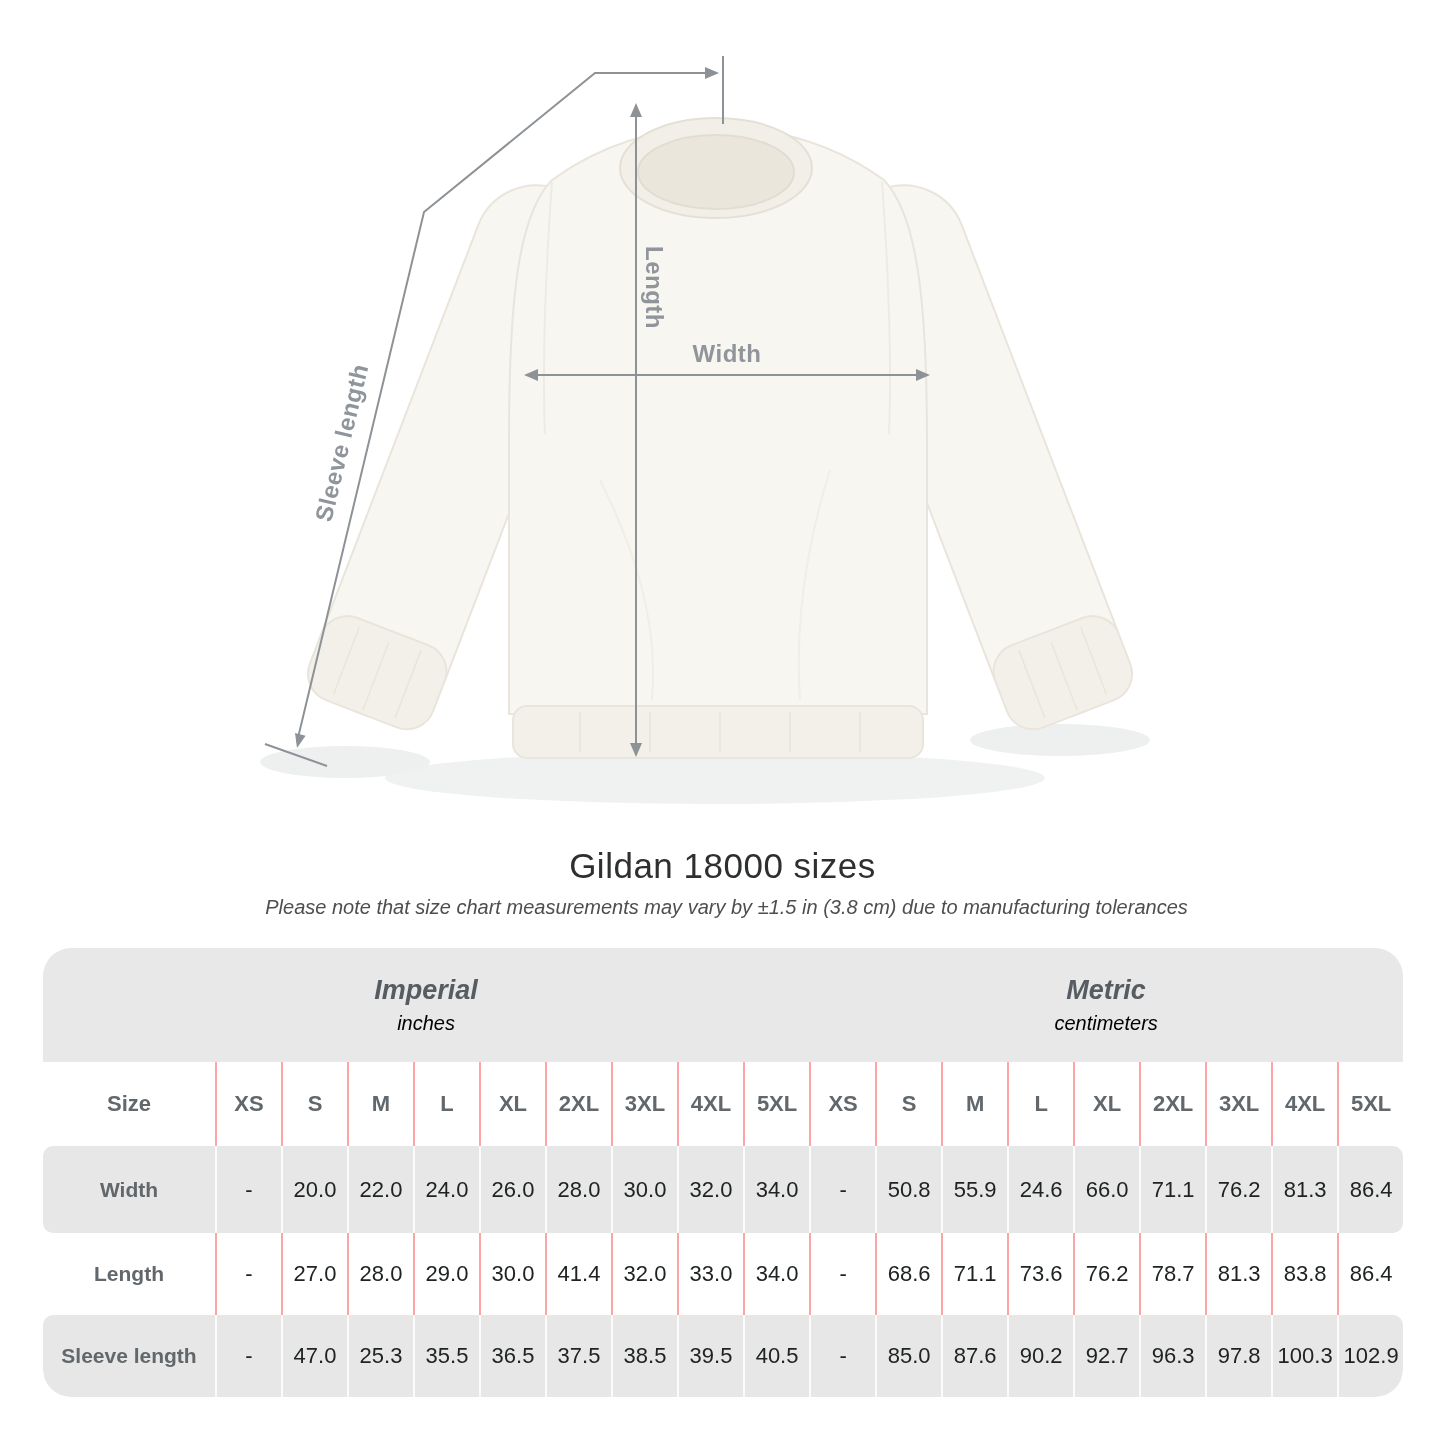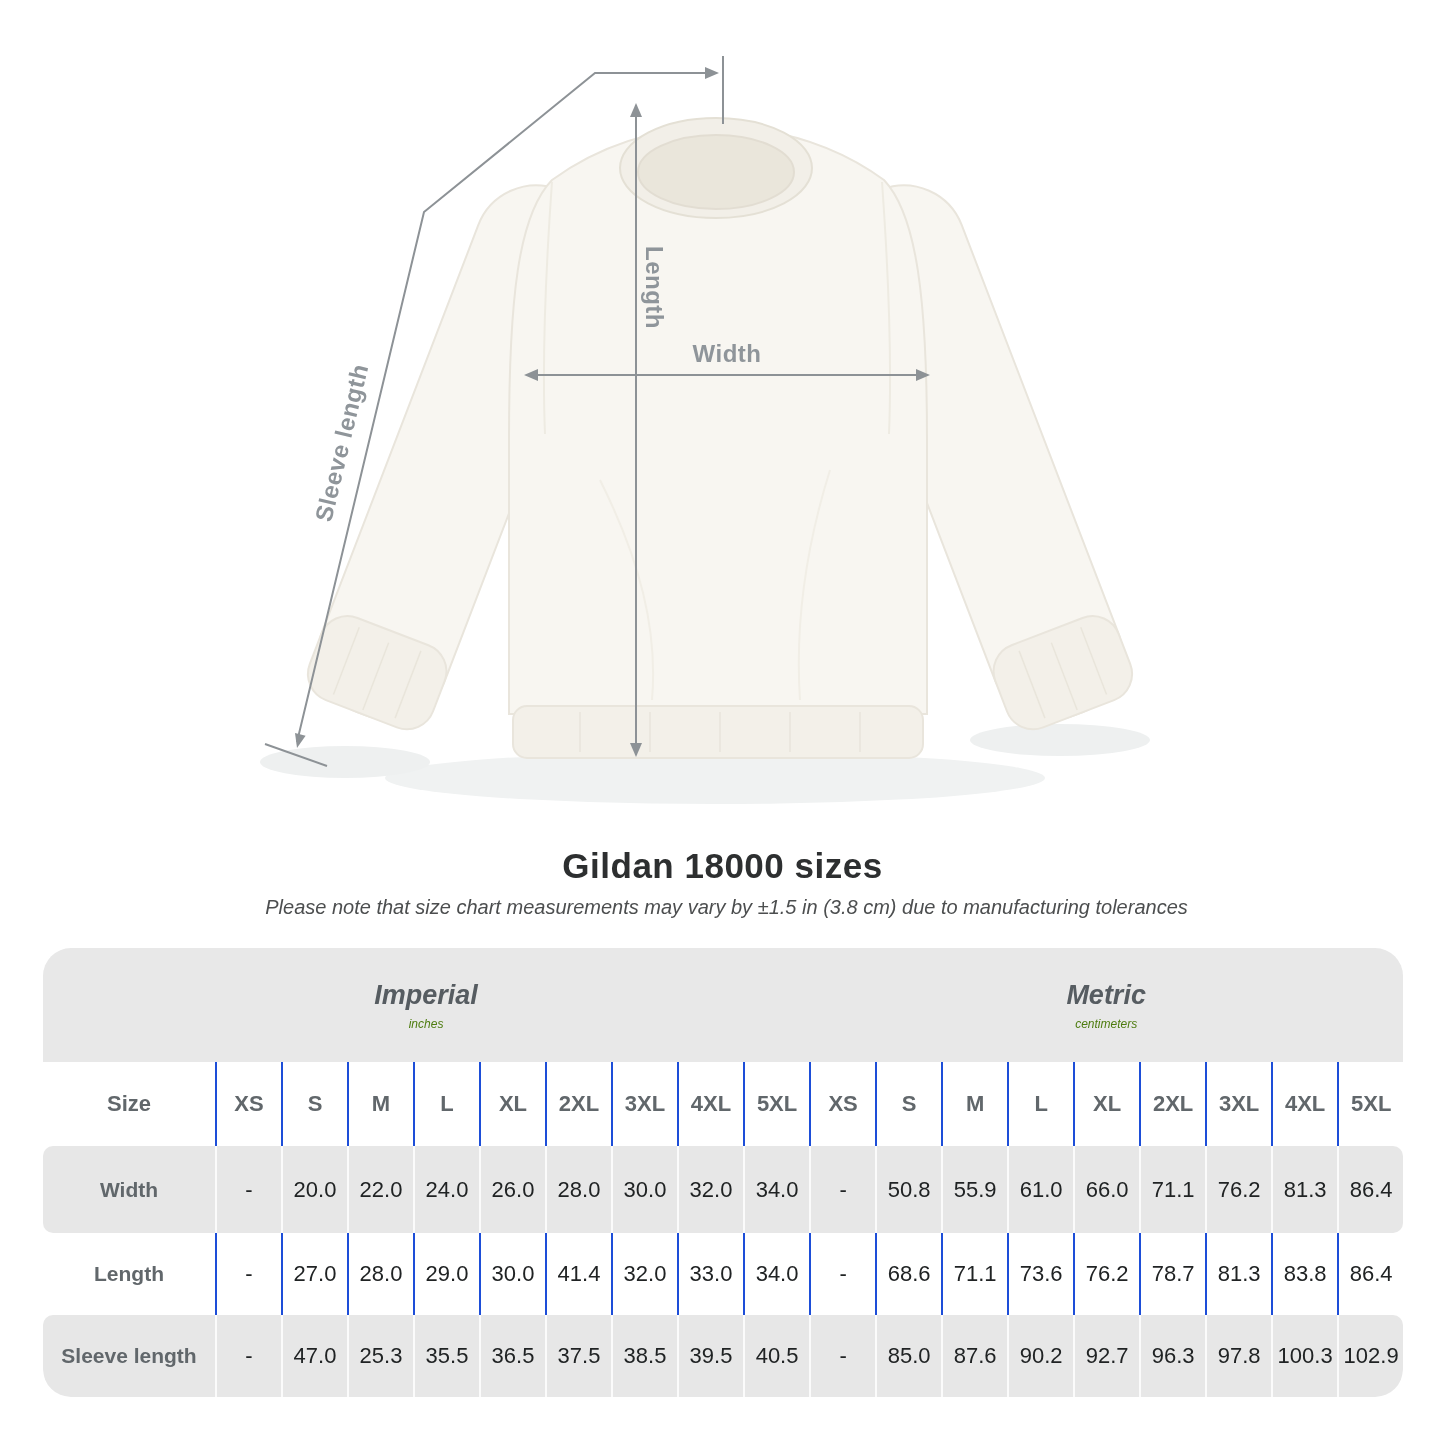--- a/index.html
+++ b/index.html
@@ -5,42 +5,42 @@
   html,body{margin:0;padding:0;}
   body{
     width:1445px;height:1445px;position:relative;background:#ffffff;
     font-family:"Liberation Sans", sans-serif;overflow:hidden;
   }
   
   #figure{position:absolute;left:0;top:0;width:1445px;height:845px;}
   
   #title{
     position:absolute;left:0;top:846px;width:1445px;text-align:center;
-    font-size:35px;font-weight:bold;color:#2d2f30;letter-spacing:.5px;
+    font-size:35px;font-weight:normal;color:#2d2f30;letter-spacing:.5px;
   }
   #subtitle{
     position:absolute;left:4px;top:896px;width:1445px;text-align:center;
     font-size:20px;font-style:italic;color:#4c4e4f;
   }
   
   #table-card{
     position:absolute;left:43px;top:948px;width:1360px;height:449px;
     border-radius:28px;overflow:hidden;background:#ffffff;
   }
   table#size-table{
     border-collapse:separate;border-spacing:0;table-layout:fixed;
     width:1360px;height:449px;
   }
   #size-table td{
     text-align:center;vertical-align:middle;padding:0;
   }
   tr.band-row td{background:#e8e8e8;margin-top:16px;}
   .unit-title{font-size:27px;font-weight:bold;font-style:italic;color:#565c61;}
-  .unit-sub{font-size:12px;font-style:italic;color:#4d7c0f;margin-top:6px;}
-  tr.r-white td{background:#ffffff;border-left:2px solid #1d4ed8;}
+  .unit-sub{font-size:20px;font-style:italic;color:#000000;margin-top:6px;}
+  tr.r-white td{background:#ffffff;border-left:2px solid #fca5a5;}
   tr.r-gray  td{background:#e7e7e7;border-left:2px solid #fbfbfb;}
   tr.r-white td:first-child, tr.r-gray td:first-child{border-left:none;}
   tr.r-gray td:first-child{border-top-left-radius:10px;border-bottom-left-radius:10px;}
   tr.r-gray td:last-child{border-top-right-radius:10px;border-bottom-right-radius:10px;}
   tr.r-gray.last td:first-child{border-bottom-left-radius:26px;}
   tr.r-gray.last td:last-child{border-bottom-right-radius:26px;}
   .hdr{font-size:22px;font-weight:bold;color:#61676b;}
   .lbl{font-size:21px;font-weight:bold;color:#61676b;}
   .val{font-size:22px;color:#202324;}
   
@@ -177,21 +177,21 @@
       <td class="val">22.0</td>
       <td class="val">24.0</td>
       <td class="val">26.0</td>
       <td class="val">28.0</td>
       <td class="val">30.0</td>
       <td class="val">32.0</td>
       <td class="val">34.0</td>
       <td class="val">-</td>
       <td class="val">50.8</td>
       <td class="val">55.9</td>
-      <td class="val">61.0</td>
+      <td class="val">24.6</td>
       <td class="val">66.0</td>
       <td class="val">71.1</td>
       <td class="val">76.2</td>
       <td class="val">81.3</td>
       <td class="val">86.4</td>
     </tr>
 
     <tr class="r-white" style="height:82px">
       <td class="lbl">Length</td>
       <td class="val">-</td>

